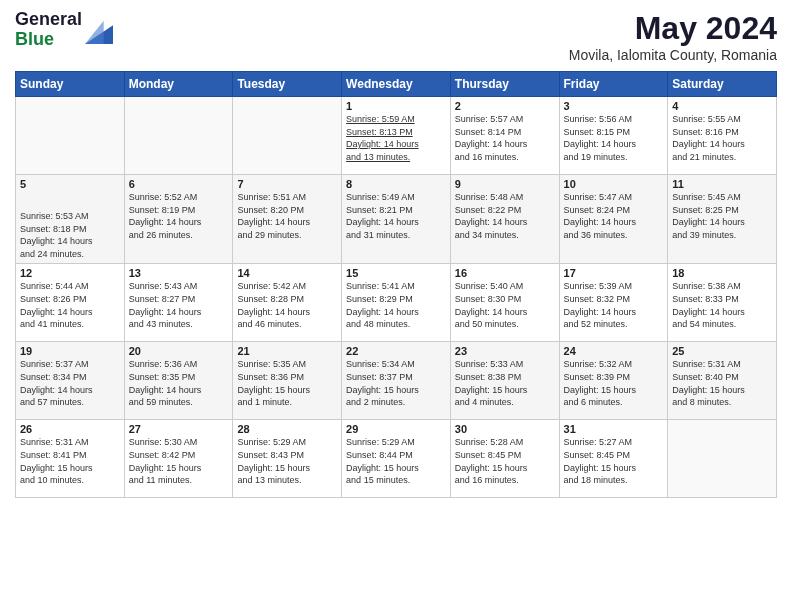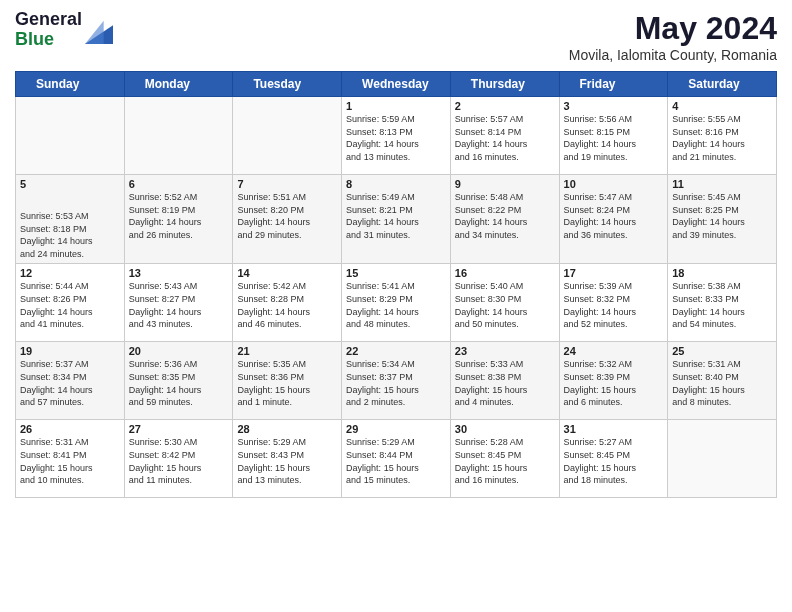--- a/index.html
+++ b/index.html
@@ -55,21 +55,21 @@
     .calendar-table {
       width: 100%;
       border-collapse: collapse;
       table-layout: fixed;
     }
     .calendar-table th {
       background-color: #2a5db0;
       color: #fff;
       font-size: 12px;
       font-weight: bold;
-      padding: 5px 20px;
+      padding: 5px 4px;
       text-align: left;
       border: 1px solid #1a4a9a;
     }
     .calendar-table td {
       border: 1px solid #ccc;
       vertical-align: top;
       padding: 3px 4px;
       font-size: 9.5px;
       color: #222;
       height: 78px;
@@ -129,21 +129,21 @@
         <th>Saturday</th>
       </tr>
     </thead>
     <tbody id="calendar-body">
     <tr>
           <td class="empty-cell"></td>
           <td class="empty-cell"></td>
           <td class="empty-cell"></td>
           <td>
             <span class="day-num">1</span>
-            <div class="day-info" style="white-space: pre-line;">Sunrise: 5:59 AM
+            <div class="day-info" style="white-space: pre-line; text-decoration: underline;">Sunrise: 5:59 AM
 Sunset: 8:13 PM
 Daylight: 14 hours
 and 13 minutes.</div>
           </td>
           <td>
             <span class="day-num">2</span>
             <div class="day-info" style="white-space: pre-line;">Sunrise: 5:57 AM
 Sunset: 8:14 PM
 Daylight: 14 hours
 and 16 minutes.</div>

